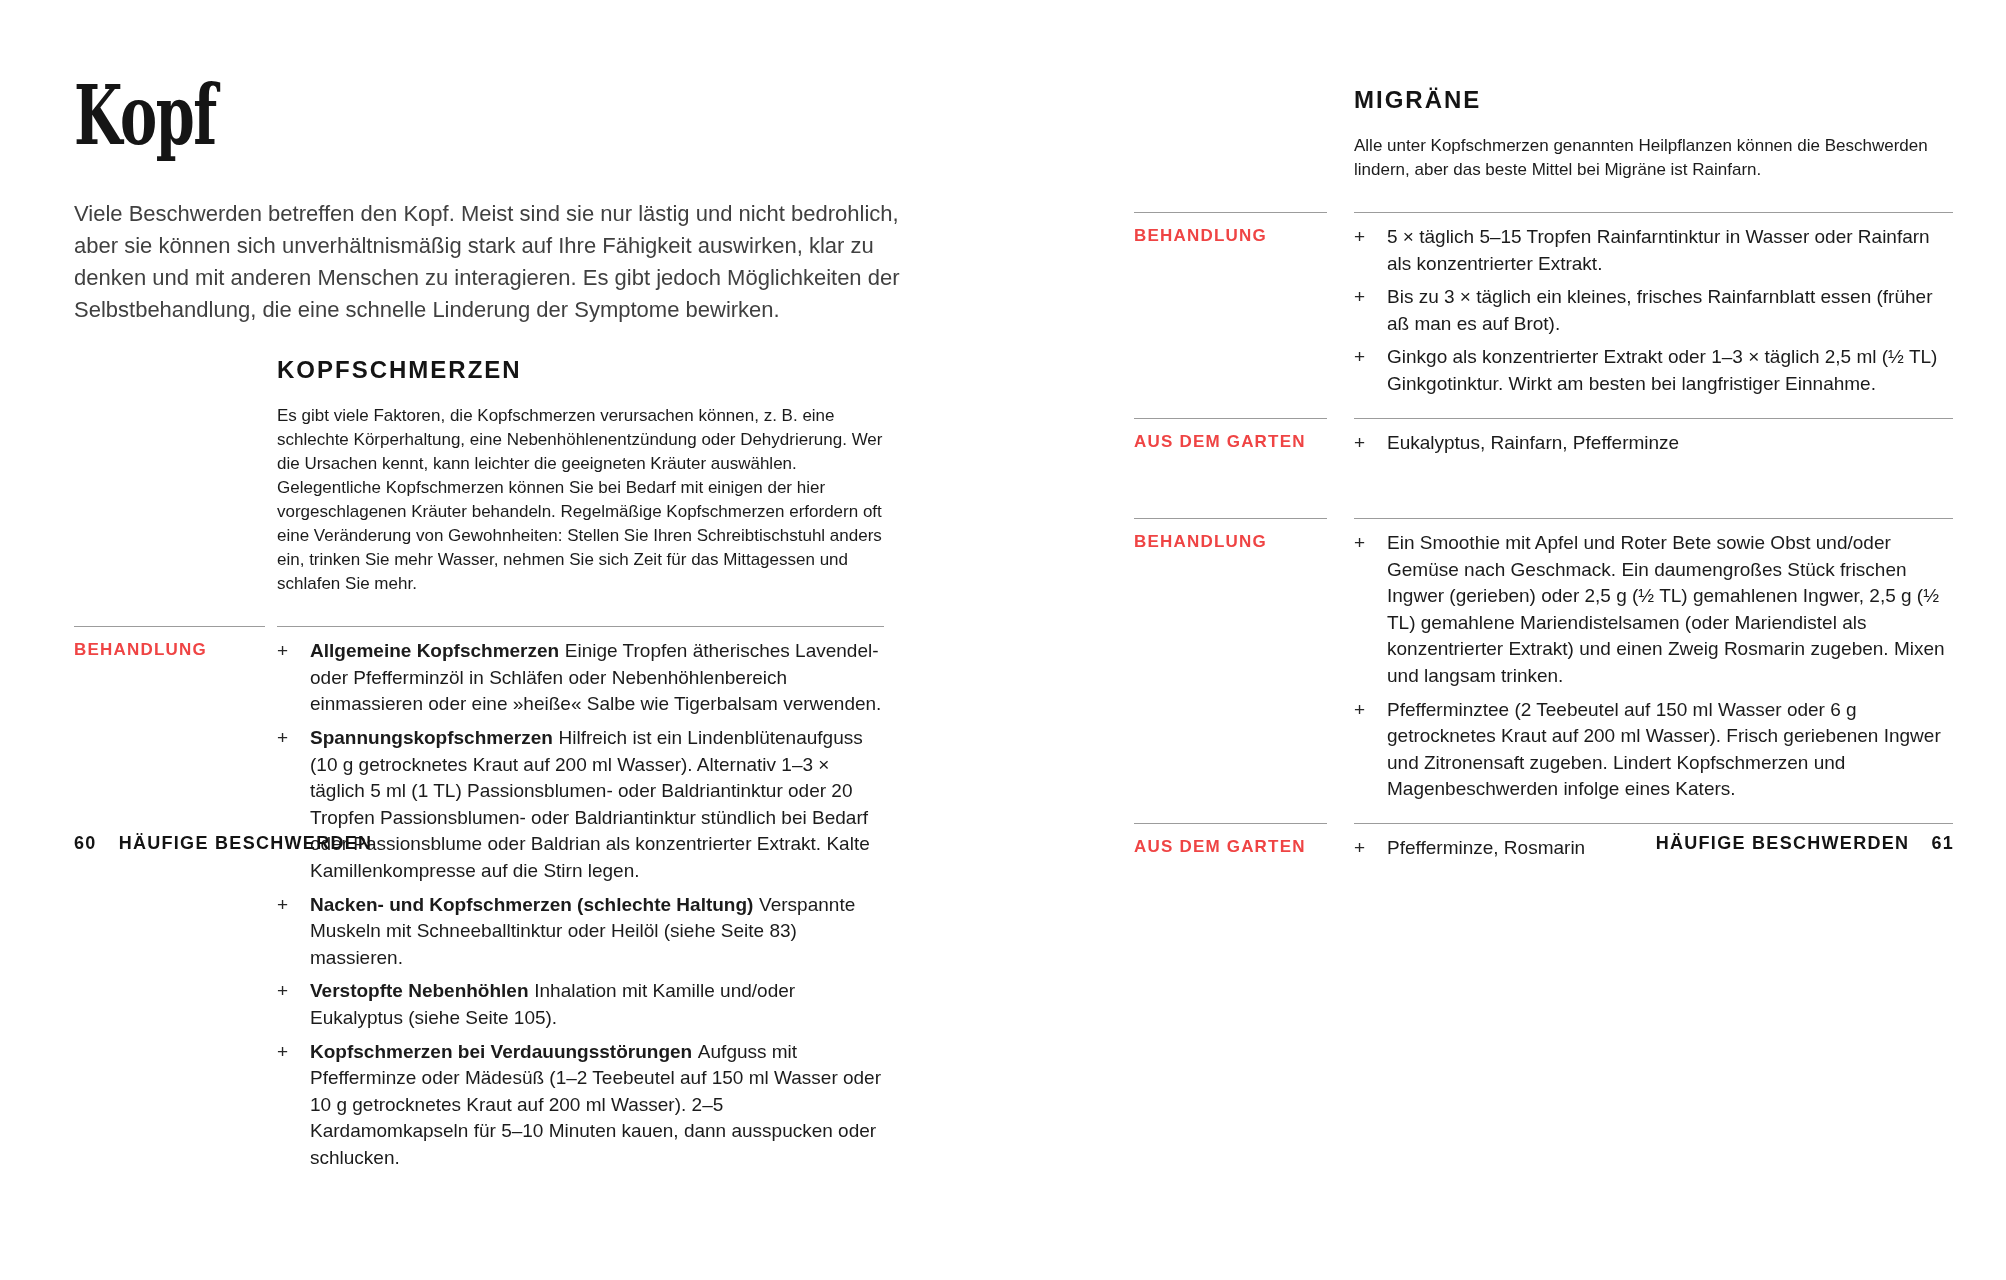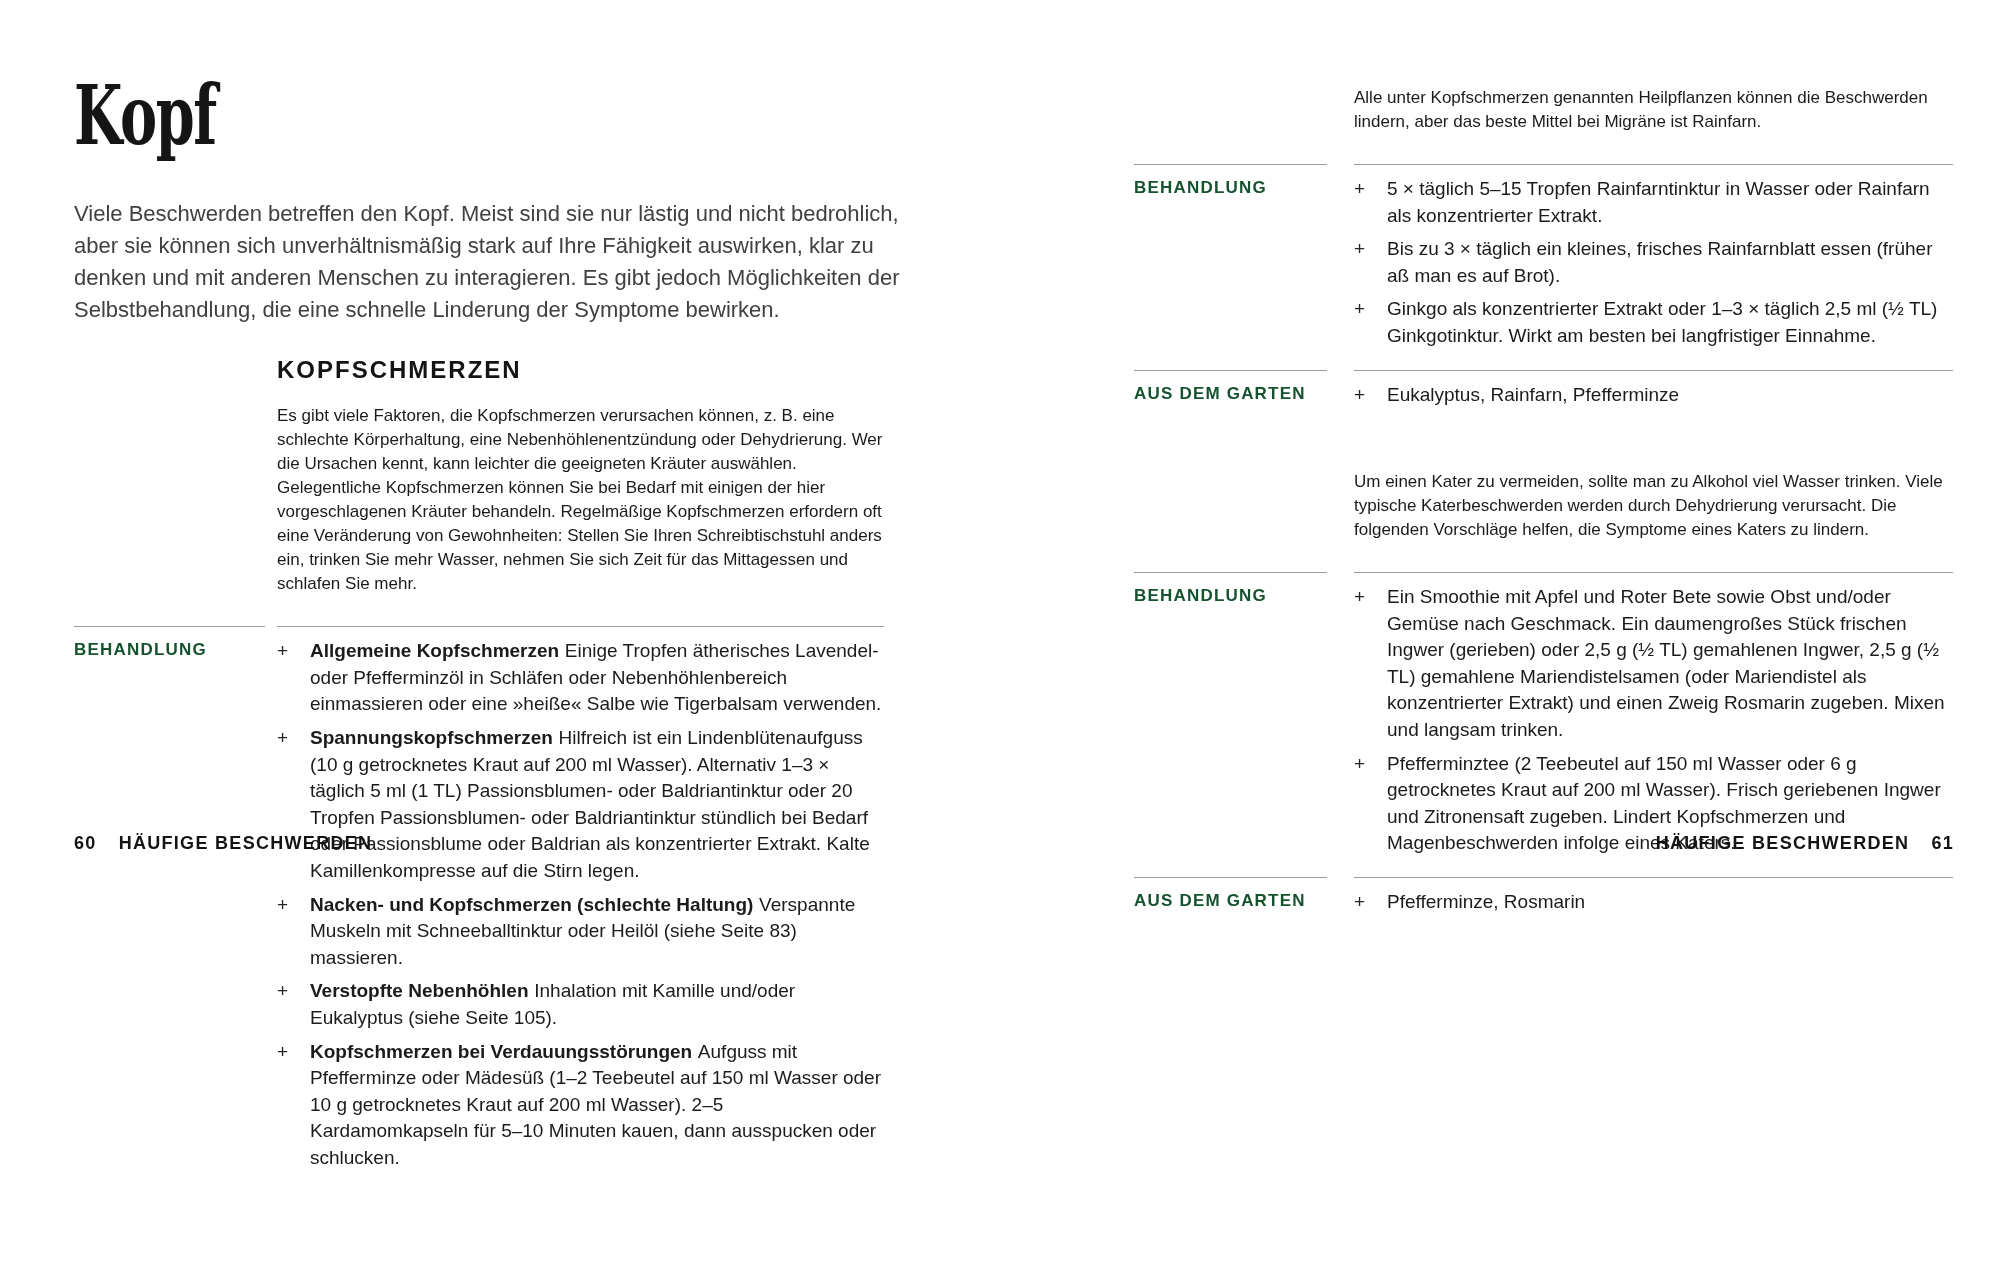--- a/index.html
+++ b/index.html
@@ -80,21 +80,21 @@
     margin: 0 0 30px 0;
     font-size: 17px;
     line-height: 1.41;
   }
 
   .row-label {
     display: block;
     font-size: 17px;
     font-weight: bold;
     letter-spacing: 1.2px;
-    color: #14532d;
+    color: #ef4444;
     padding-top: 2px;
   }
 
   ul.plus-list {
     list-style: none;
     margin: 0;
     padding: 0;
     font-size: 19px;
     line-height: 1.4;
   }
@@ -178,20 +178,21 @@
     <div class="page-footer fl">
       <span class="num-left">60</span><span>HÄUFIGE BESCHWERDEN</span>
     </div>
   </section>
 
   <section class="page right">
 
     <div class="grid first">
       <div class="cell label-cell"></div>
       <div class="cell content-cell">
+        <h2 class="section-heading">MIGRÄNE</h2>
         <p class="section-intro">Alle unter Kopfschmerzen genannten Heilpflanzen können die Beschwerden lindern, aber das beste Mittel bei Migräne ist Rainfarn.</p>
       </div>
 
       <div class="cell label-cell ruled">
         <span class="row-label">BEHANDLUNG</span>
       </div>
       <div class="cell content-cell ruled">
         <ul class="plus-list">
           <li class="plus-item">
             <span class="plus">+</span>
@@ -217,21 +218,20 @@
             <span class="plus">+</span>
             <span class="item-text"><span>Eukalyptus, Rainfarn, Pfefferminze</span></span>
           </li>
         </ul>
       </div>
     </div>
 
     <div class="grid">
       <div class="cell label-cell"></div>
       <div class="cell content-cell">
-        <p class="section-intro">Um einen Kater zu vermeiden, sollte man zu Alkohol viel Wasser trinken. Viele typische Katerbeschwerden werden durch Dehydrierung verursacht. Die folgenden Vorschläge helfen, die Symptome eines Katers zu lindern.</p>
       </div>
 
       <div class="cell label-cell ruled">
         <span class="row-label">BEHANDLUNG</span>
       </div>
       <div class="cell content-cell ruled">
         <ul class="plus-list">
           <li class="plus-item">
             <span class="plus">+</span>
             <span class="item-text"><span>Ein Smoothie mit Apfel und Roter Bete sowie Obst und/oder Gemüse nach Geschmack. Ein daumengroßes Stück frischen Ingwer (gerieben) oder 2,5 g (½ TL) gemahlenen Ingwer, 2,5 g (½ TL) gemahlene Mariendistelsamen (oder Mariendistel als konzentrierter Extrakt) und einen Zweig Rosmarin zugeben. Mixen und langsam trinken.</span></span>

